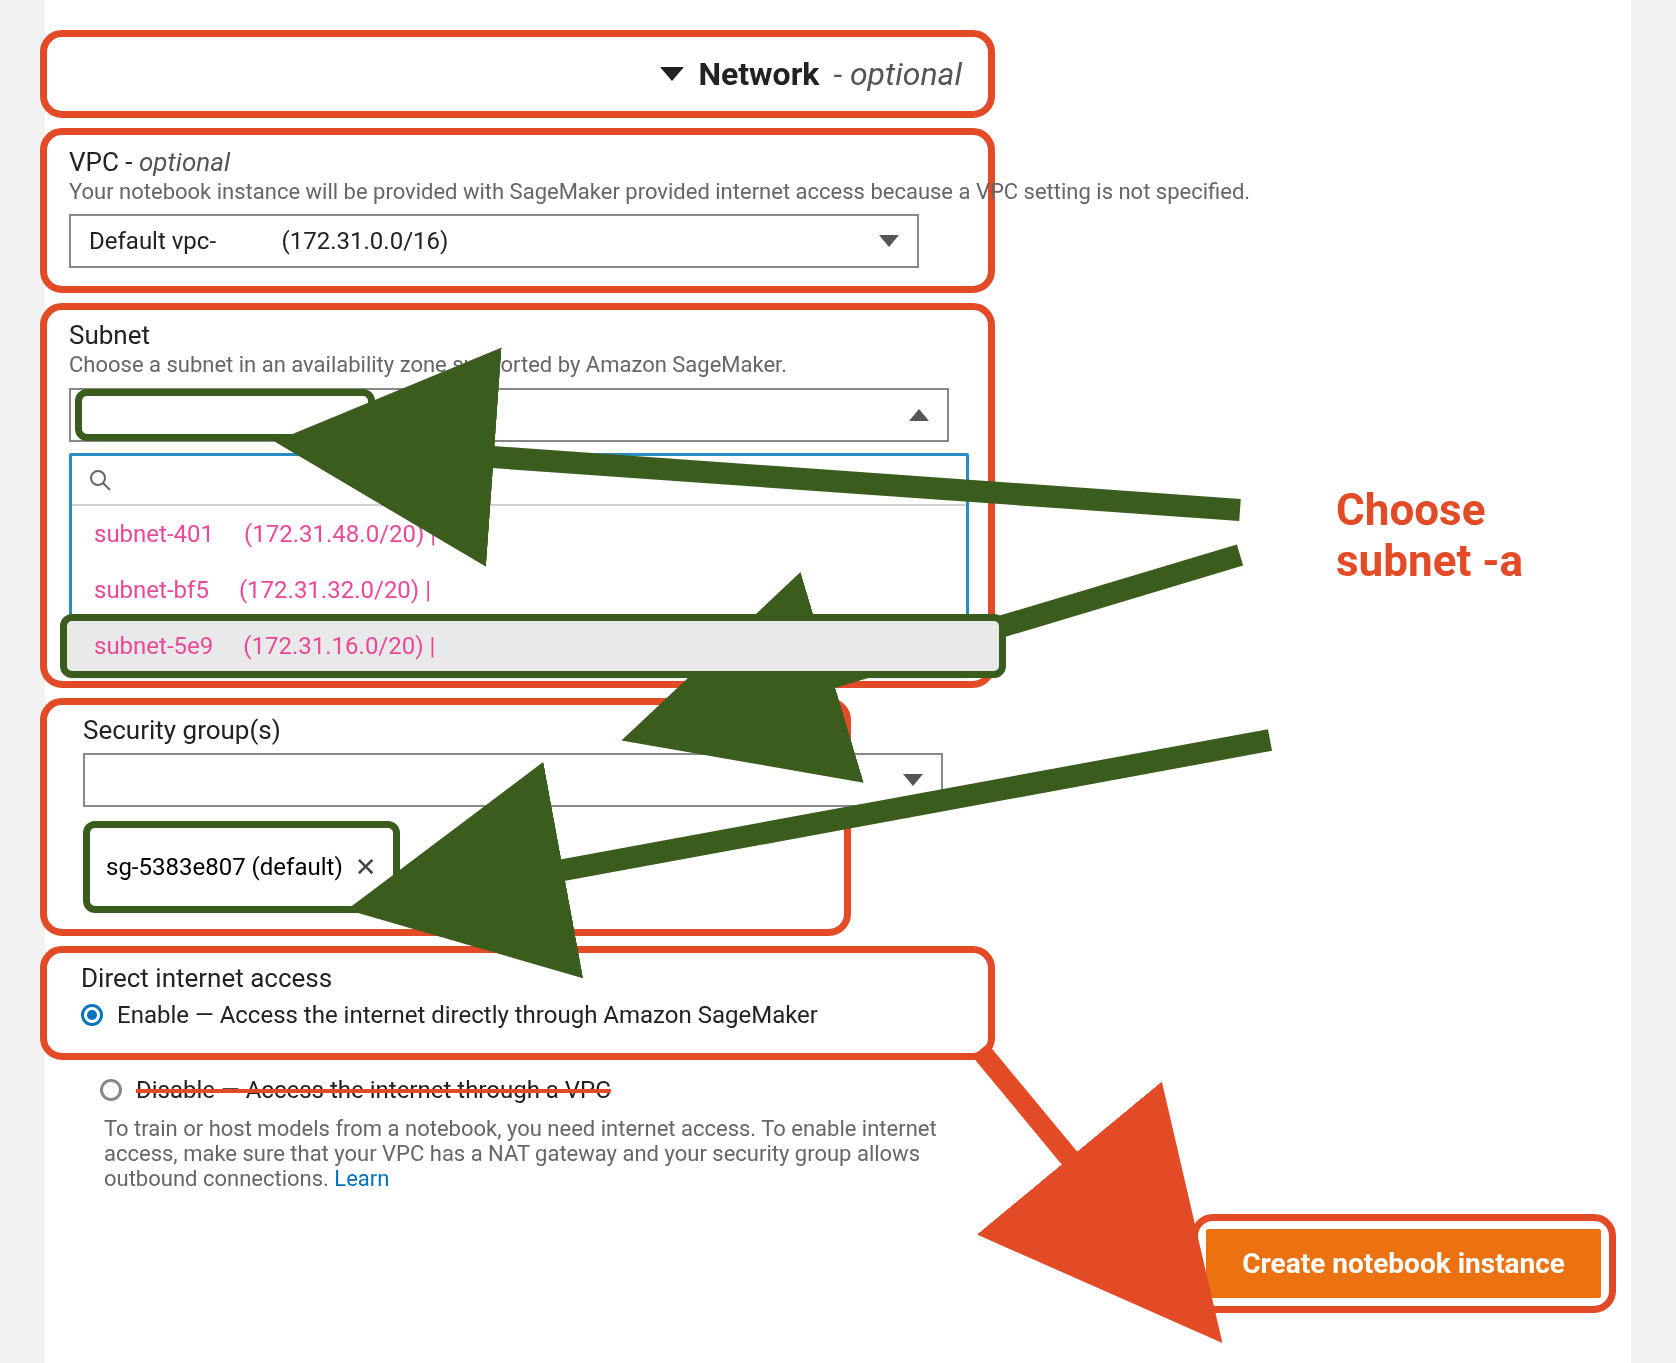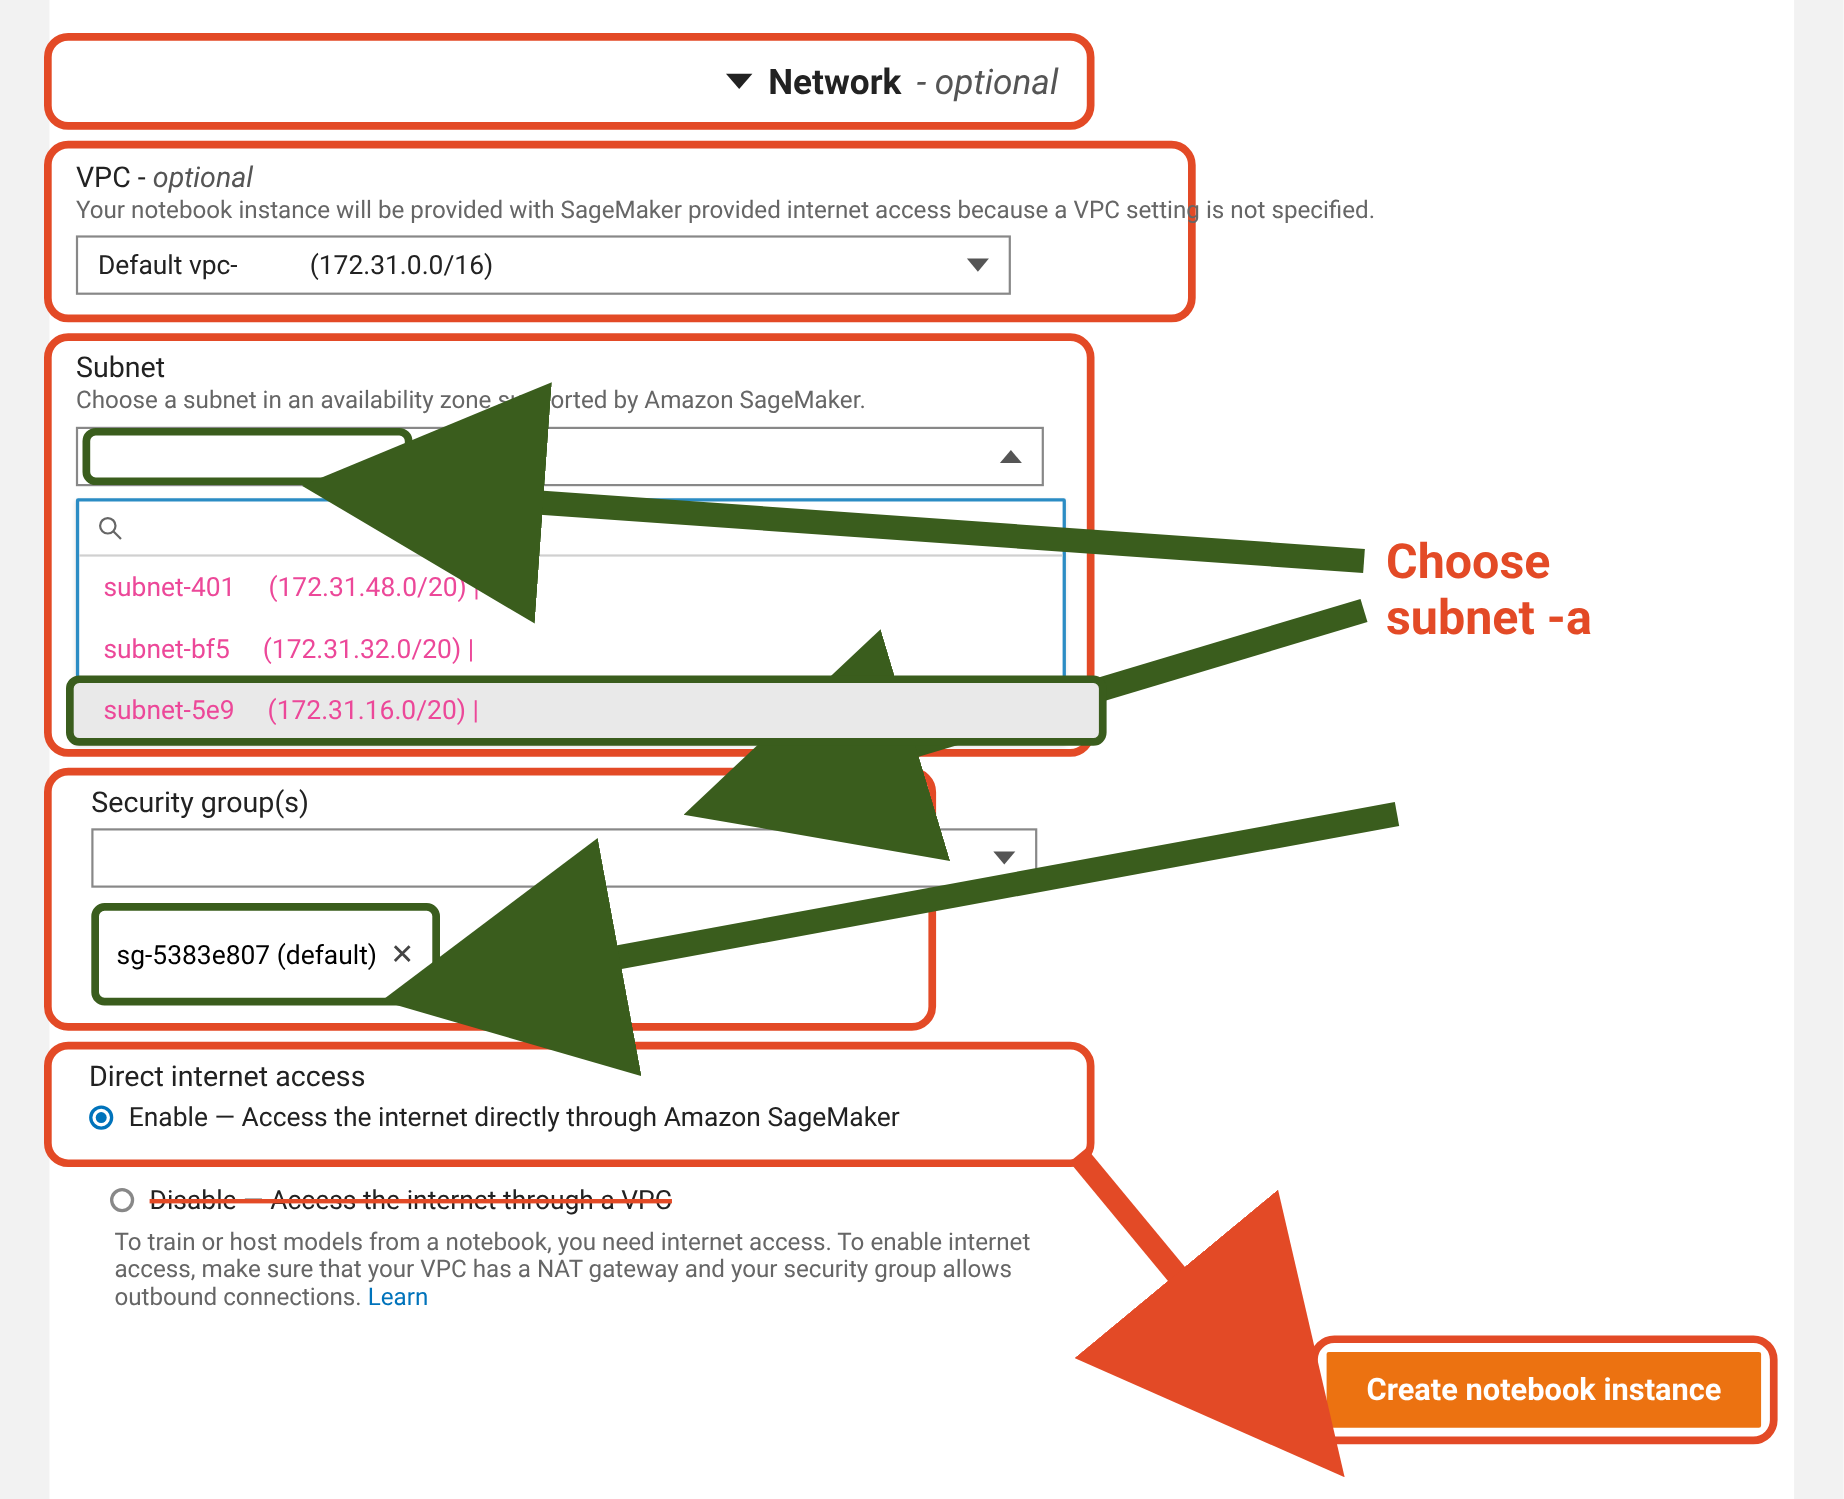--- a/index.html
+++ b/index.html
@@ -62,21 +62,21 @@
   .section-optional {
     font-size: 32px;
     font-weight: 400;
     font-style: italic;
     color: #555;
   }
 
   
   .field-block {
     padding: 12px 22px 18px 22px;
-    width: 1047px;
+    width: 955px;
   }
   .field-label {
     font-size: 26px;
     color: #222;
     font-weight: 400;
     margin-bottom: 2px;
   }
   .field-label .optional {
     font-style: italic;
     color: #555;
@@ -367,21 +367,21 @@
         <a href="#">Learn</a>
       </div>
     </div>
 
   </div>
 
   <div class="cta-wrap">
     <div class="cta">Create notebook instance</div>
   </div>
 
-  <div class="anno-text" style="left:1260px; top:485px;">
+  <div class="anno-text" style="left:1336px; top:485px;">
     <div style="white-space:pre-line;">Choose
 subnet -a</div>
   </div>
 
   <svg class="overlay">
     <defs>
       <marker id="ah-green" viewBox="0 0 10 10" refX="2" refY="5" markerWidth="10" markerHeight="10" orient="auto">
         <path d="M0,0 L10,5 L0,10 Z" fill="#3a5d1d"></path>
       </marker>
       <marker id="ah-red" viewBox="0 0 10 10" refX="2" refY="5" markerWidth="12" markerHeight="12" orient="auto">

